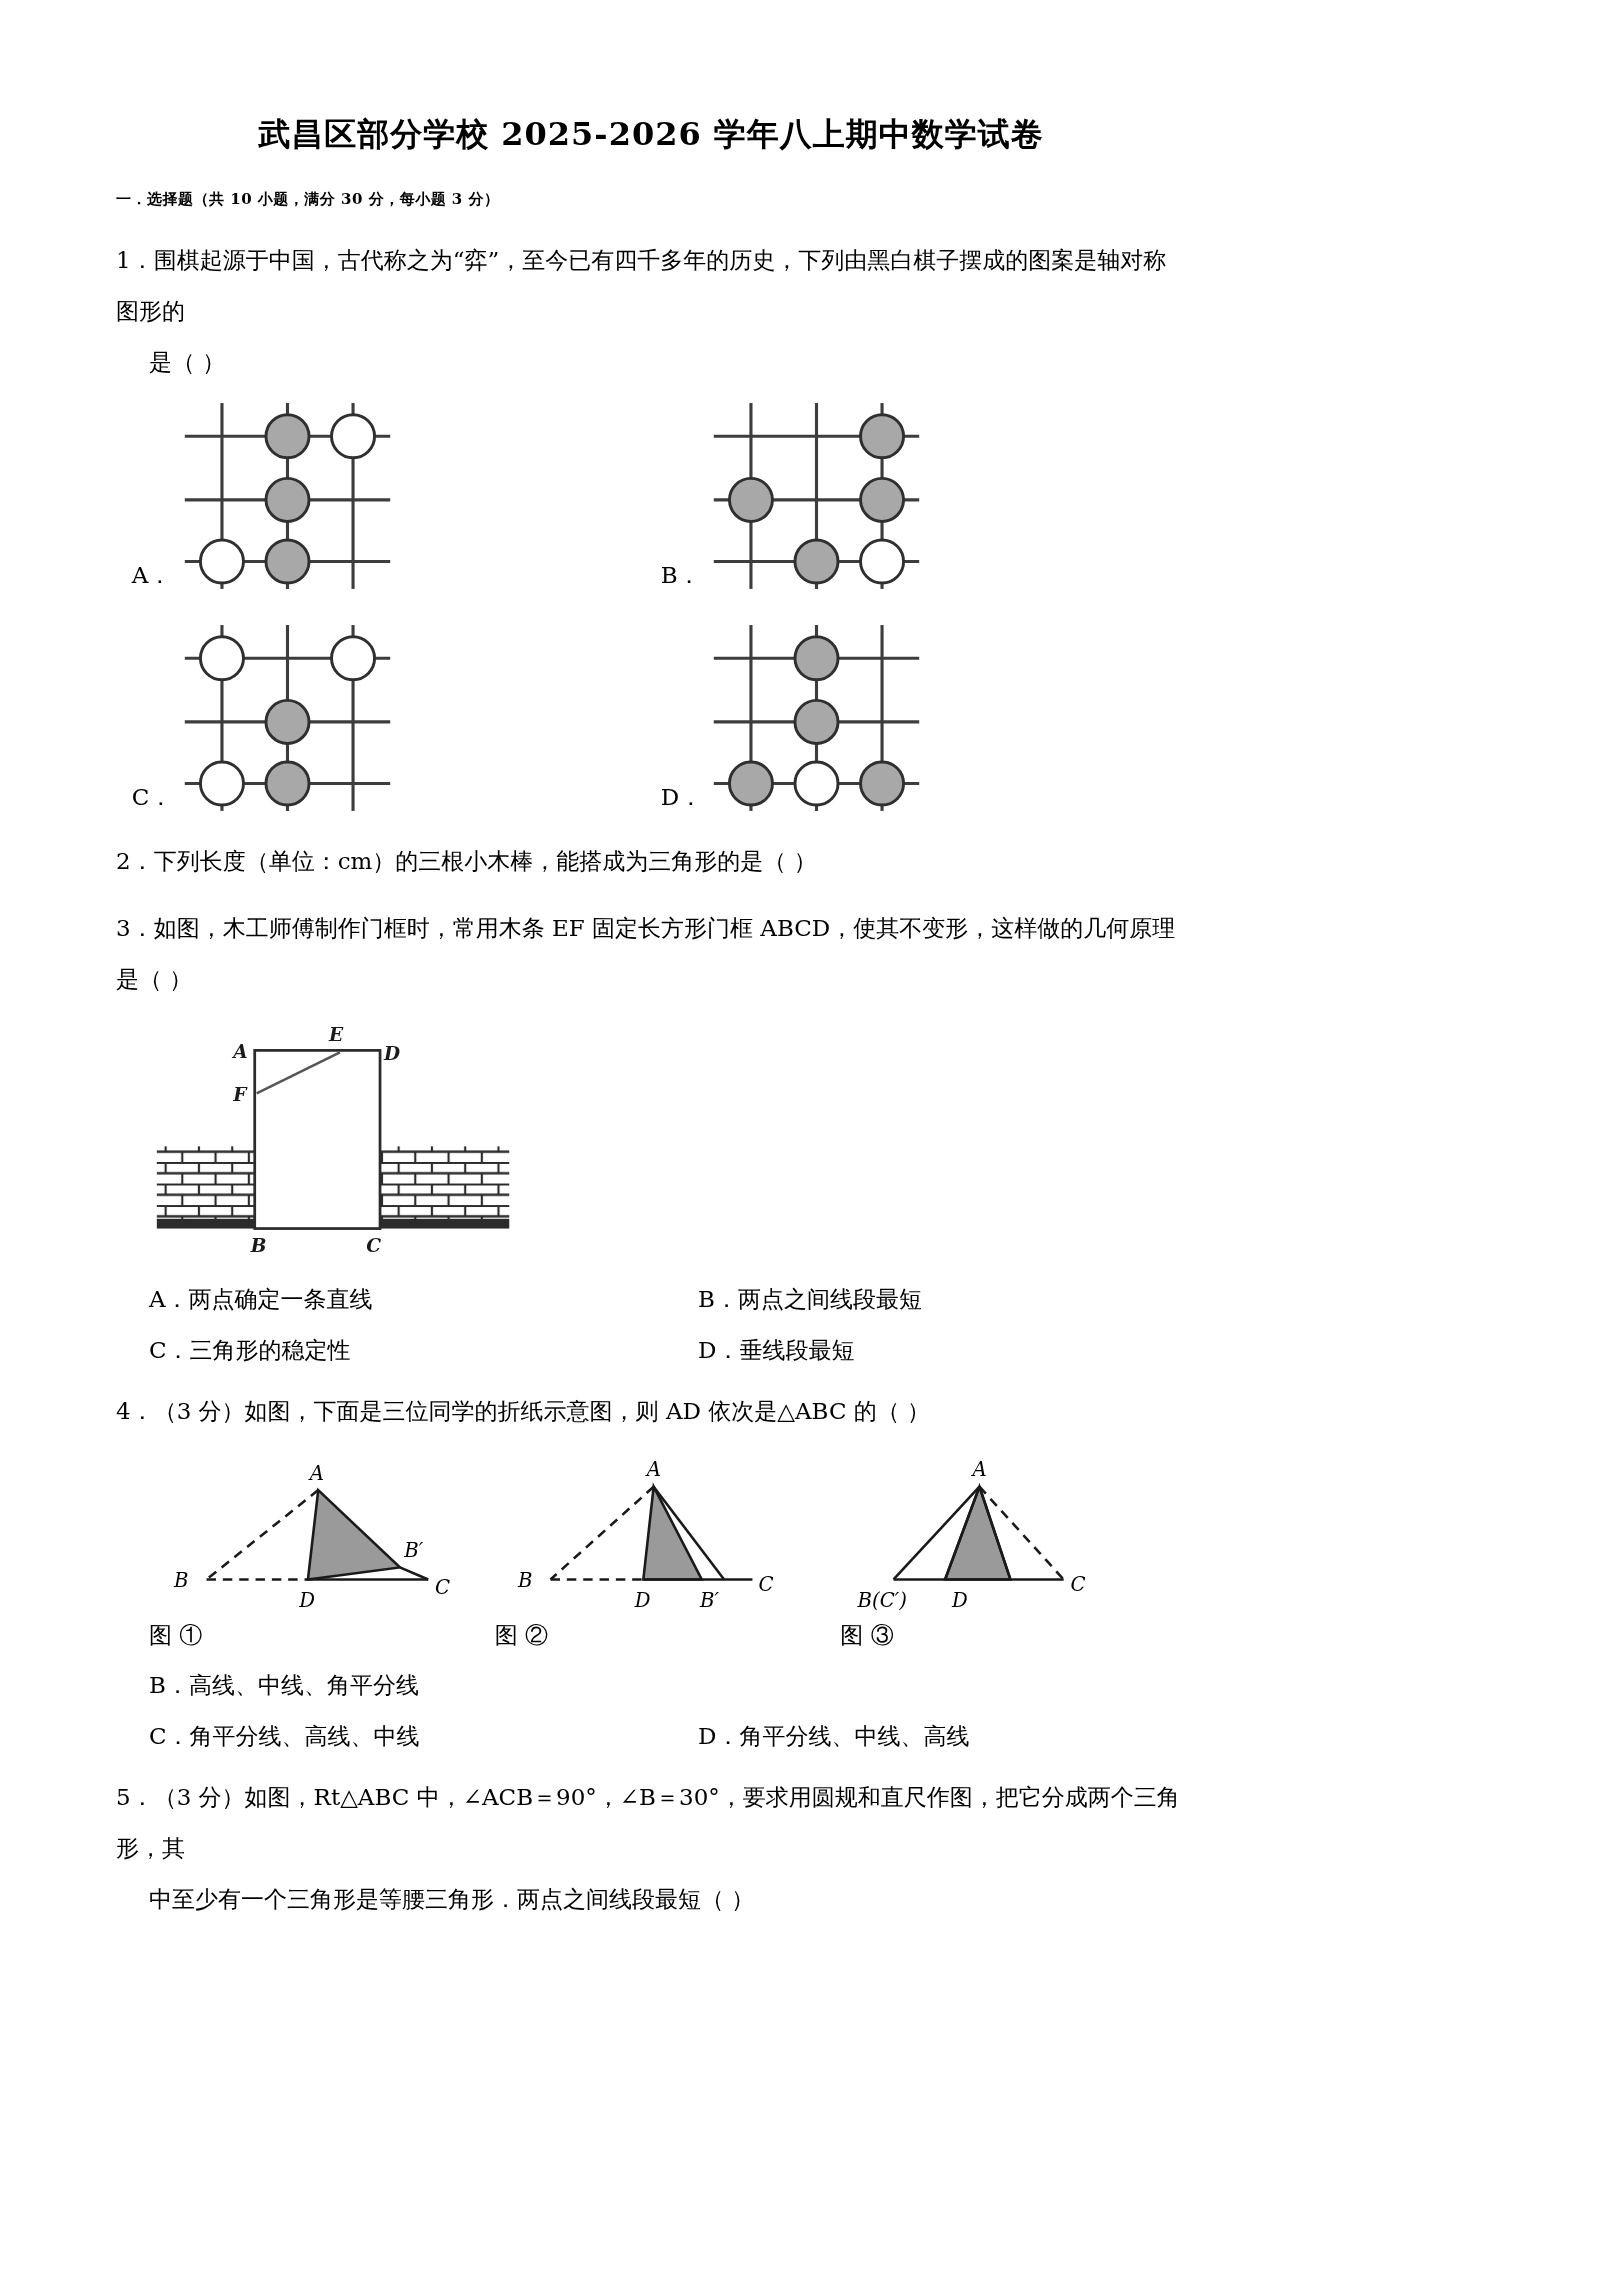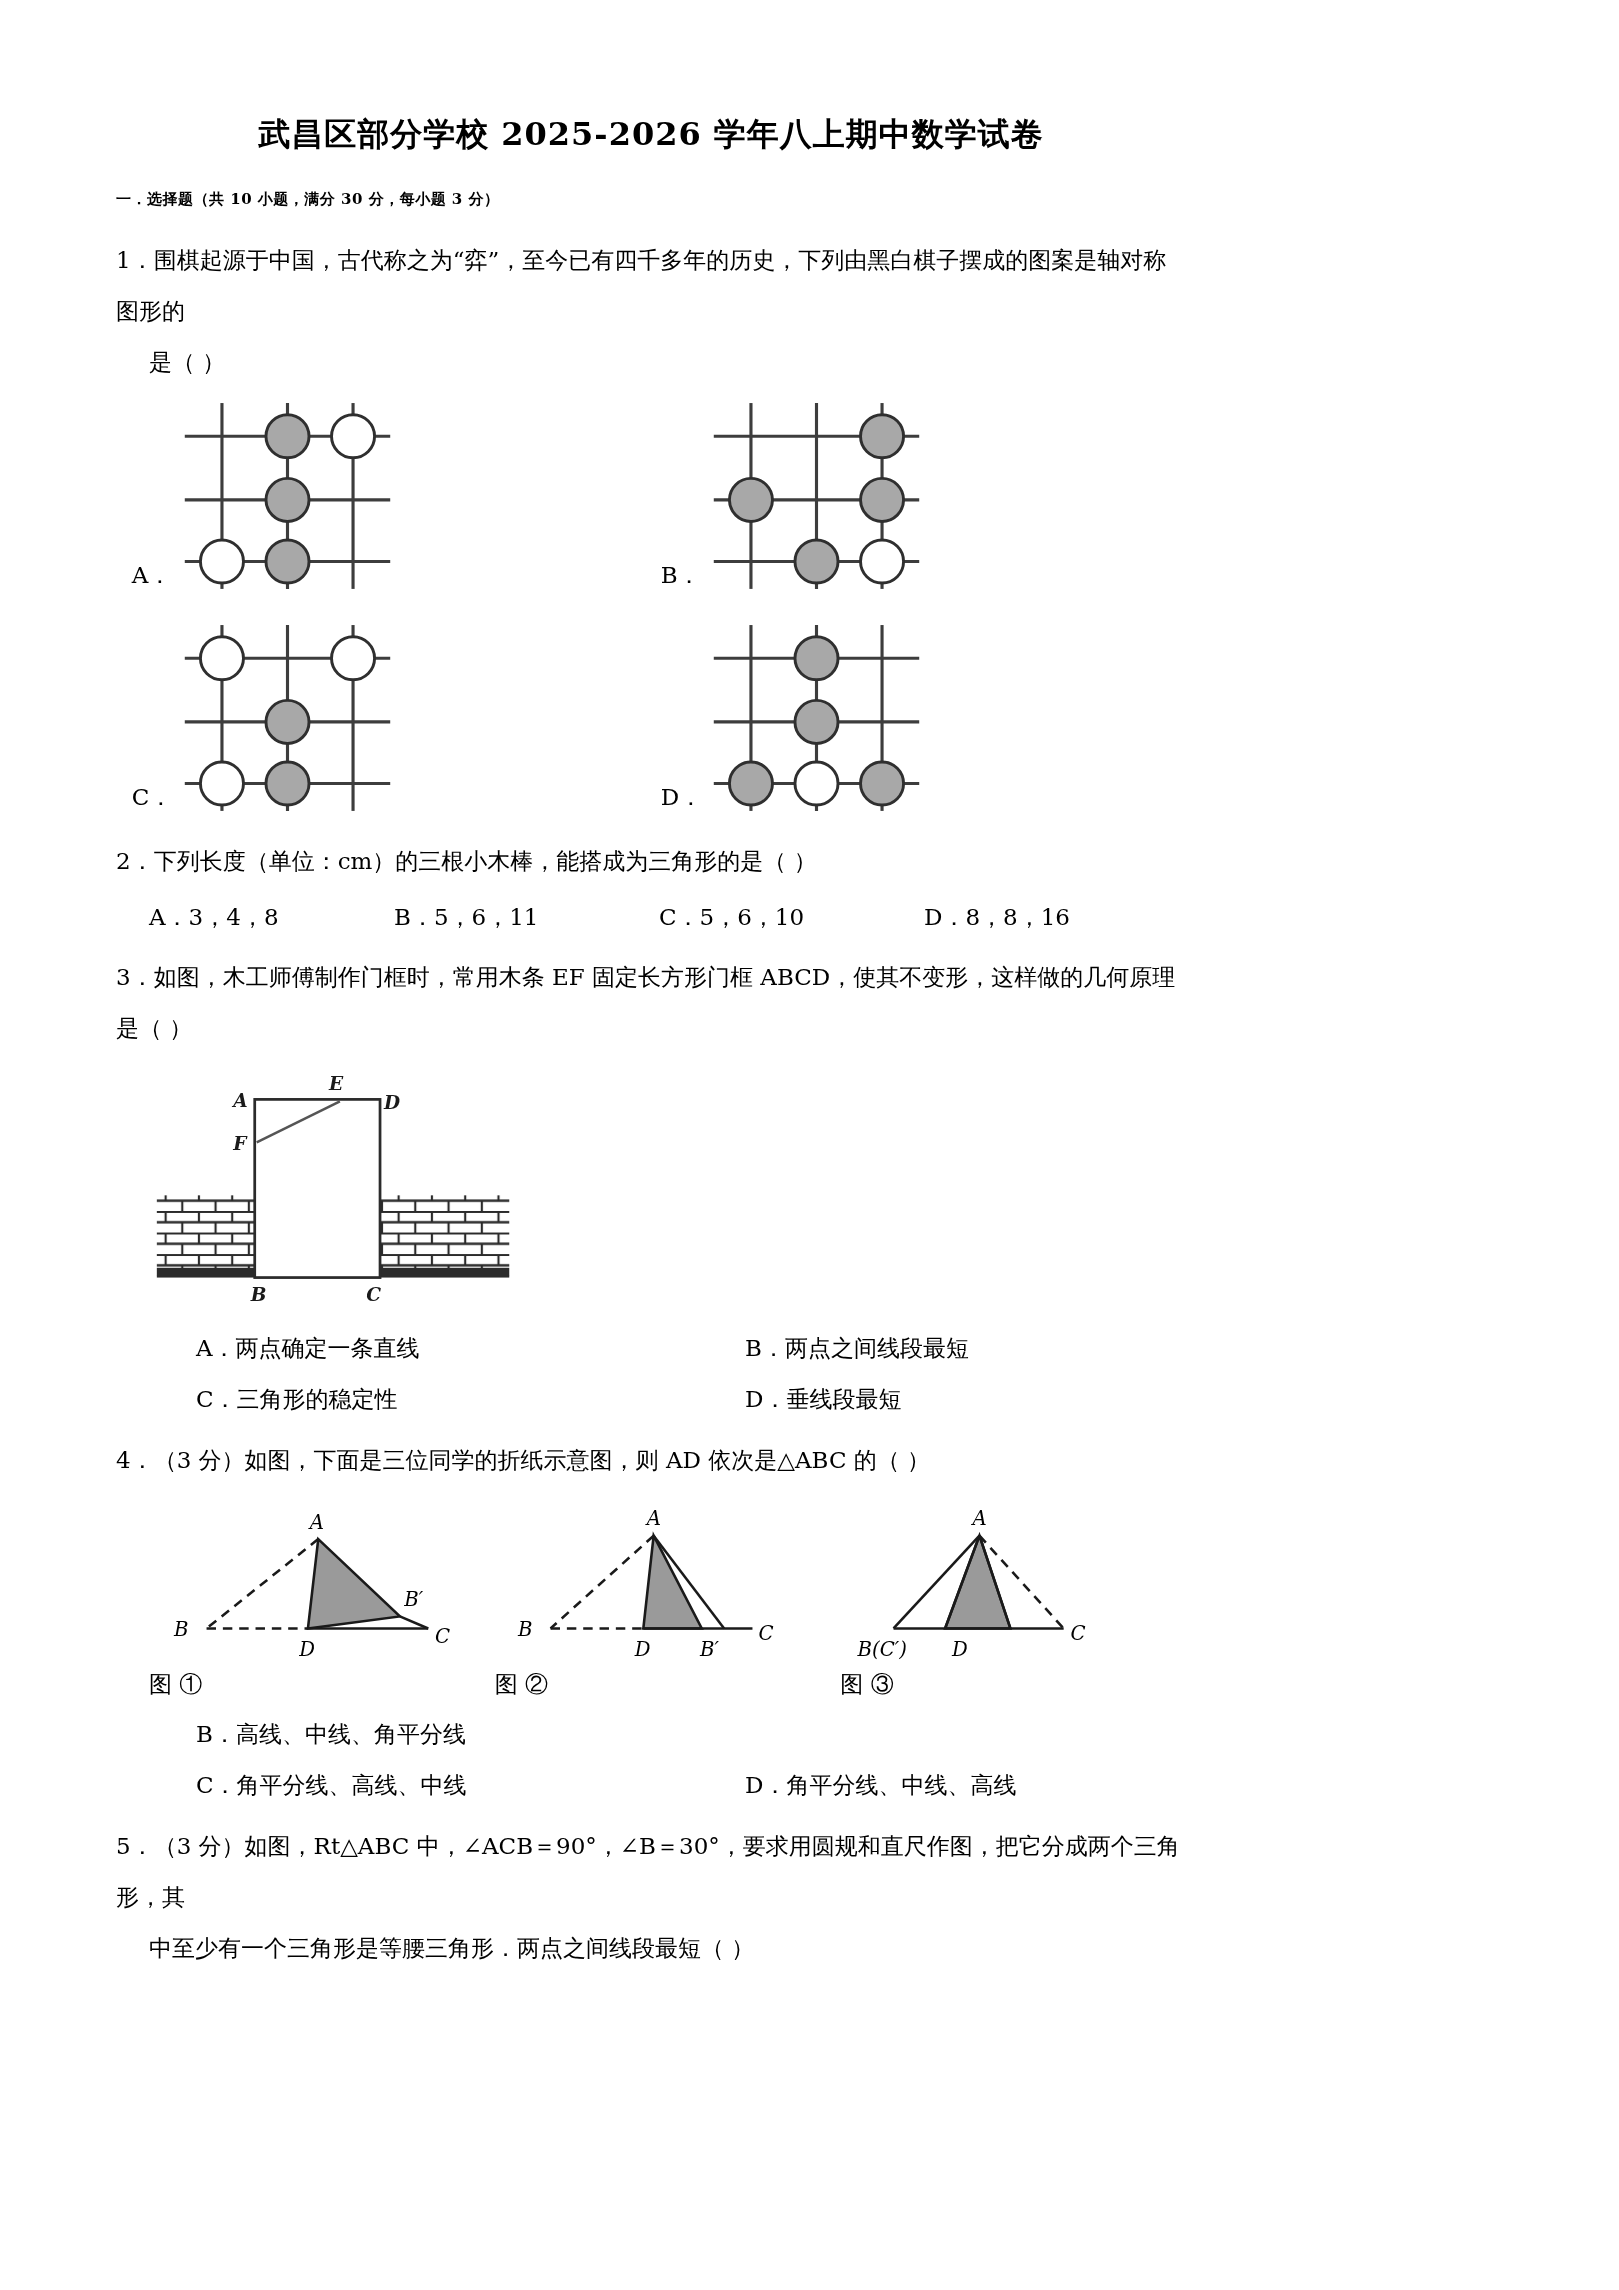--- a/index.html
+++ b/index.html
@@ -39,21 +39,21 @@
   .q-body { display:block; }
   .q-line2 { display:block; padding-left:33px; }
   .opts-row {
     display:flex;
     font-size:23px;
     line-height:49px;
     padding-left:33px;
   }
   .opts-row .opt { white-space:nowrap; }
   .opt-2col { display:flex; font-size:23px; line-height:51px; padding-left:33px; }
-  .opt-2col .opt:first-child { width:549px;margin-left:47px; }
+  .opt-2col .opt:first-child { width:549px; }
 
   
   .go-grid-row { display:flex; margin:9.8px 0 0 0; }
   .go-cell {
     width:529px;
     display:flex;
     align-items:flex-end;
   }
   .go-label {
     font-size:23px;
@@ -174,26 +174,20 @@
         </g>
       </svg>
     </div>
   </div>
 
   <div class="spacer-md"></div>
 
   <div class="q">
     <span>2．</span><span>下列长度（单位：cm）的三根小木棒，能搭成为三角形的是（        ）</span>
   </div>
-  <div class="opts-row">
-    <span class="opt" style="width:245px;">A．3，4，8</span>
-    <span class="opt" style="width:265px;">B．5，6，11</span>
-    <span class="opt" style="width:265px;">C．5，6，10</span>
-    <span class="opt">D．8，8，16</span>
-  </div>
 
   <div class="spacer-sm"></div>
 
   <div class="q">
     <span>3．</span><span>如图，木工师傅制作门框时，常用木条 EF 固定长方形门框 ABCD，使其不变形，这样做的几何原理是（        ）</span>
   </div>
 
   <div class="fig-wrap">
     <svg width="372" height="255" viewBox="0 0 380 260">
       <defs>

